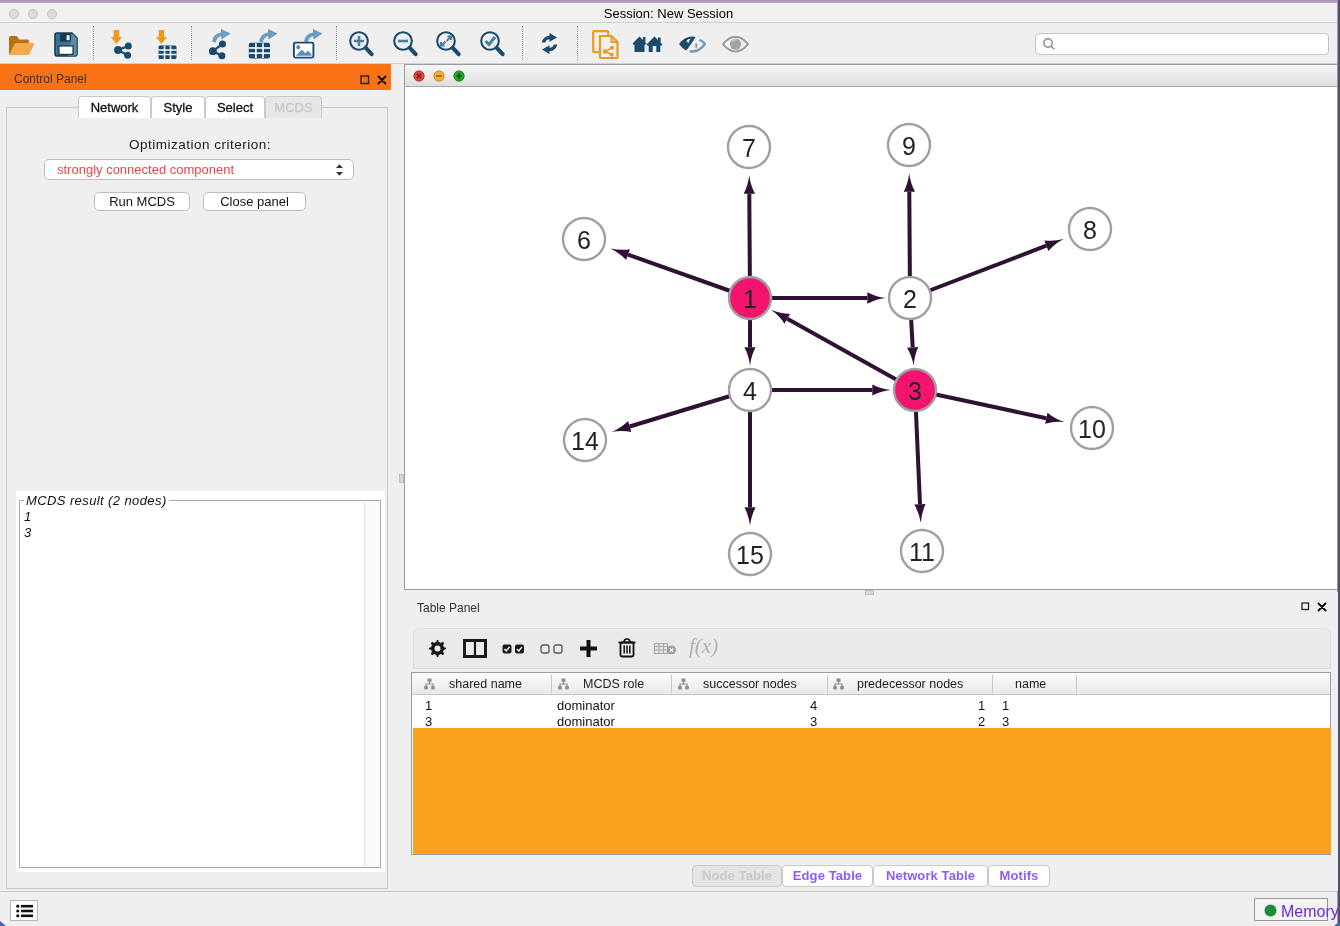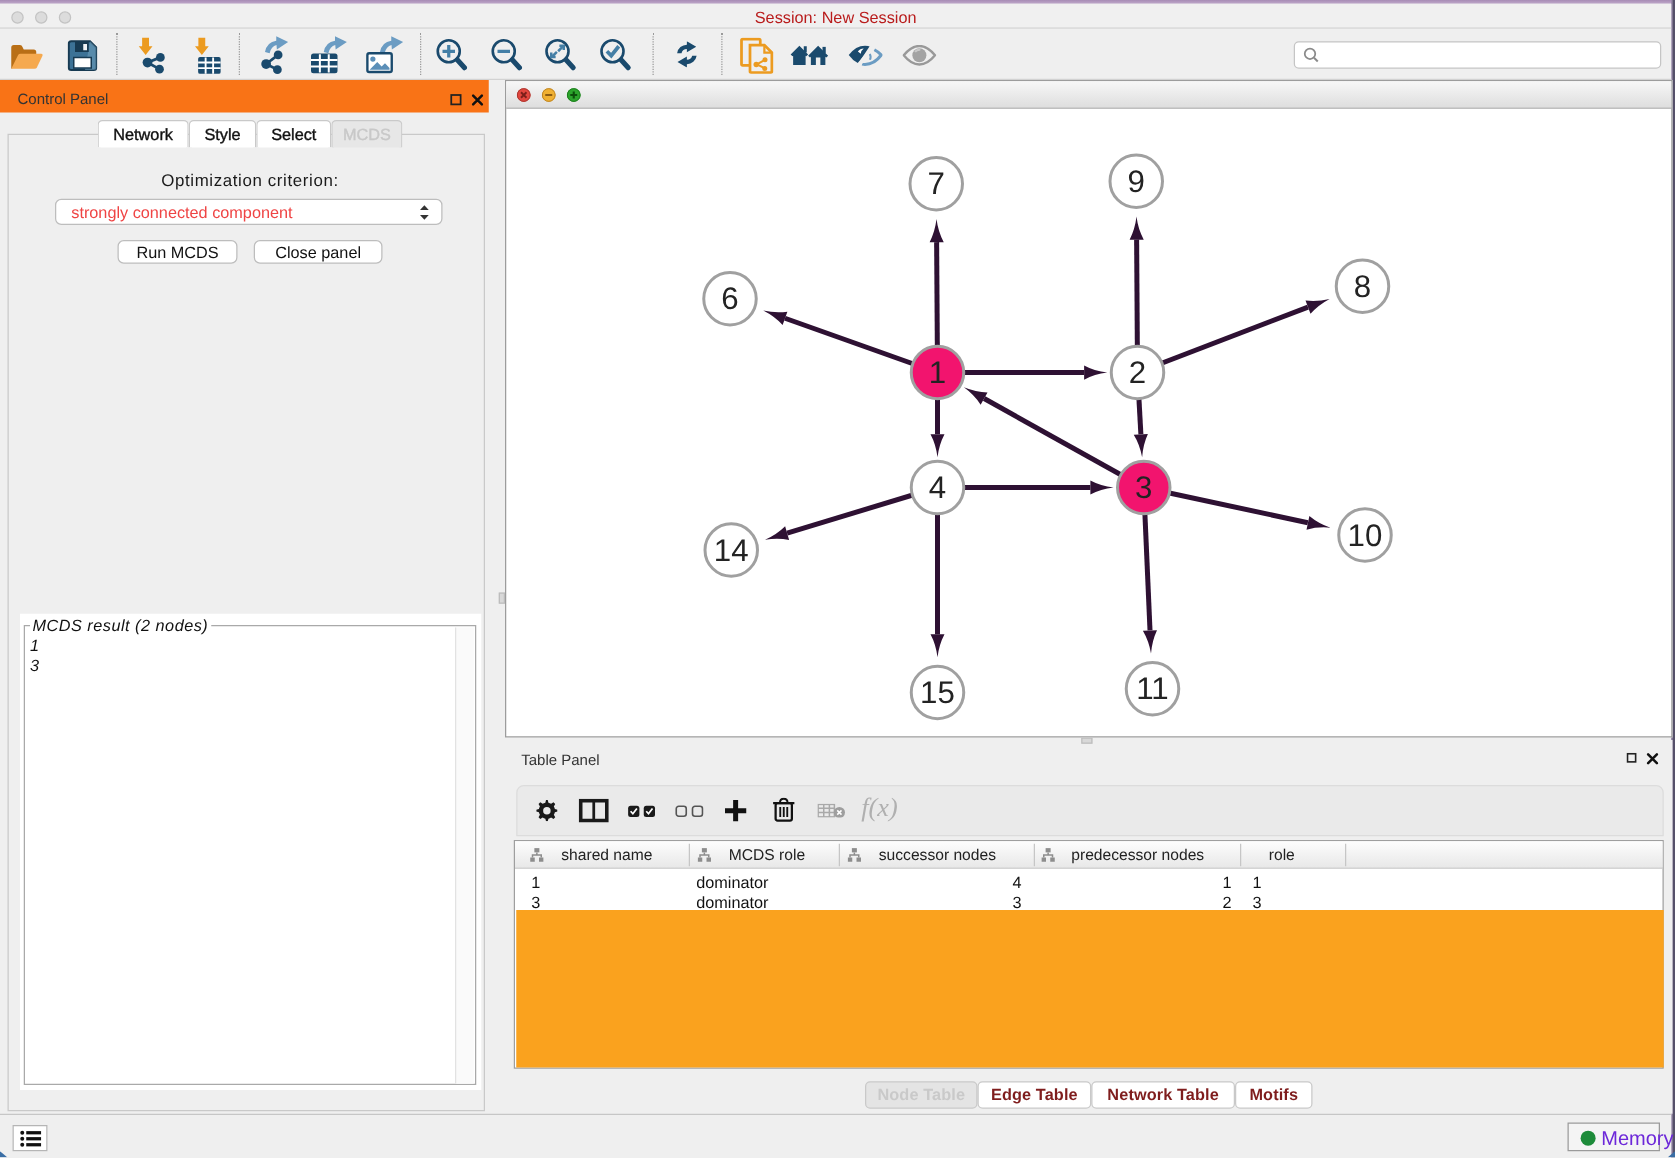--- a/index.html
+++ b/index.html
@@ -5,21 +5,21 @@
   * { margin:0; padding:0; box-sizing:border-box; }
   html,body { width:1340px; height:926px; overflow:hidden; }
   body { font-family:"Liberation Sans", sans-serif; background:#efefef; position:relative; }
   .abs { position:absolute; }
   
   #frame-top { left:0; top:0; width:1340px; height:3px; background:linear-gradient(#a78cb5,#bfa8ca); }
   #frame-right { right:0; top:0; width:3px; height:926px; background:#555069; border-left:1px solid #a898b8; }
   
   #titlebar { left:0; top:3px; width:1337px; height:20px; background:#f0f0f0; border-bottom:1px solid #cfcfcf; }
   .tl-circle { position:absolute; width:10px; height:10px; border-radius:50%; background:#dcdcdc; border:1px solid #c3c3c3; top:6px; }
-  #session-title { position:absolute; width:100%; text-align:center; top:3px; font-size:13px; color:#b91c1c; }
+  #session-title { position:absolute; width:100%; text-align:center; top:3px; font-size:13px; color:#000000; }
   
   #toolbar { left:0; top:23px; width:1337px; height:41px; background:#efefef; border-bottom:1px solid #d2d2d2; }
   .sep { position:absolute; top:3px; height:34px; width:0; border-left:1px dotted #9a9a9a; }
   
   #cp-header { left:0; top:64px; width:391px; height:26px; background:#f97316; }
   #cp-title { position:absolute; left:14px; top:8px; font-size:12px; color:#333; }
   .tab { position:absolute; top:96px; height:22px; background:#fff; border:1px solid #c9c9c9; border-bottom:none; border-radius:4px 4px 0 0; font-size:13px; color:#111; -webkit-text-stroke:0.3px; text-align:center; line-height:21px; }
   .tab.active { background:#e7e7e7; color:#c8c8c8; }
   #cp-content { left:6px; top:107px; width:382px; height:782px; background:#efefef; border:1px solid #c9c9c9; }
   #opt-label { left:9px; top:137px; width:382px; text-align:center; font-size:13.5px; letter-spacing:0.5px; color:#1a1a1a; }
@@ -37,21 +37,21 @@
   
   #tp-area { left:404px; top:592px; width:934px; height:299px; background:#efefef; }
   #tp-title { position:absolute; left:13px; top:9px; font-size:12px; color:#333; }
   #tp-toolbar { position:absolute; left:9px; top:36px; width:918px; height:41px; background:#eaeaea; border:1px solid #dcdcdc; border-radius:6px 6px 0 0; }
   #tbl { position:absolute; left:7px; top:80px; width:920px; height:183px; background:#fff; border:1px solid #9e9e9e; }
   #tbl-head { position:absolute; left:0; top:0; width:918px; height:22px; background:linear-gradient(#fdfdfd,#e8e8e8); border-bottom:1px solid #c6c6c6; }
   .colsep { position:absolute; top:2px; height:18px; width:0; border-left:1px solid #c6c6c6; }
   .hlabel { position:absolute; top:4px; font-size:12.5px; color:#222; }
   .cell { position:absolute; font-size:13px; color:#111; }
   #orange { position:absolute; left:1px; top:55px; width:918px; height:126px; background:#faa21e; }
-  .btab { position:absolute; top:273px; height:22px; background:#fff; border:1px solid #c9c9c9; border-radius:4px; font-size:13px; font-weight:bold; letter-spacing:0.1px; color:#7f1d1d; text-align:center; line-height:20px; }
+  .btab { position:absolute; top:273px; height:22px; background:#fff; border:1px solid #c9c9c9; border-radius:4px; font-size:13px; font-weight:bold; letter-spacing:0.1px; color:#8b5cf6; text-align:center; line-height:20px; }
   .btab.inactive { background:#e4e4e4; color:#c9c9c9; }
   
   #statusbar { left:0; top:891px; width:1337px; height:35px; background:#efefef; border-top:1px solid #c6c6c6; }
   #list-btn { position:absolute; left:10px; top:8px; width:28px; height:21px; background:#fff; border:1px solid #b5b5b5; }
   #mem-btn { position:absolute; left:1254px; top:6px; width:74px; height:23px; background:#f4f4f4; border:1px solid #9a9a9a; font-size:16px; color:#6d28d9; }
 </style>
 </head>
 <body>
 <div class="abs" id="frame-top"></div>
 <div class="abs" id="frame-right"></div>
@@ -380,21 +380,21 @@
         </svg>
         <div class="colsep" style="left:139px"></div>
       <div class="colsep" style="left:259px"></div>
       <div class="colsep" style="left:415px"></div>
       <div class="colsep" style="left:580px"></div>
       <div class="colsep" style="left:664px"></div>
       <div class="hlabel" style="left:37px">shared name</div>
       <div class="hlabel" style="left:171px">MCDS role</div>
       <div class="hlabel" style="left:291px">successor nodes</div>
       <div class="hlabel" style="left:445px">predecessor nodes</div>
-      <div class="hlabel" style="left:603px">role</div>
+      <div class="hlabel" style="left:603px">name</div>
     </div>
     <div class="cell" style="left:13px;top:25px">1</div>
     <div class="cell" style="left:145px;top:25px">dominator</div>
     <div class="cell" style="left:398px;top:25px">4</div>
     <div class="cell" style="left:566px;top:25px">1</div>
     <div class="cell" style="left:590px;top:25px">1</div>
     <div class="cell" style="left:13px;top:41px">3</div>
     <div class="cell" style="left:145px;top:41px">dominator</div>
     <div class="cell" style="left:398px;top:41px">3</div>
     <div class="cell" style="left:566px;top:41px">2</div>

